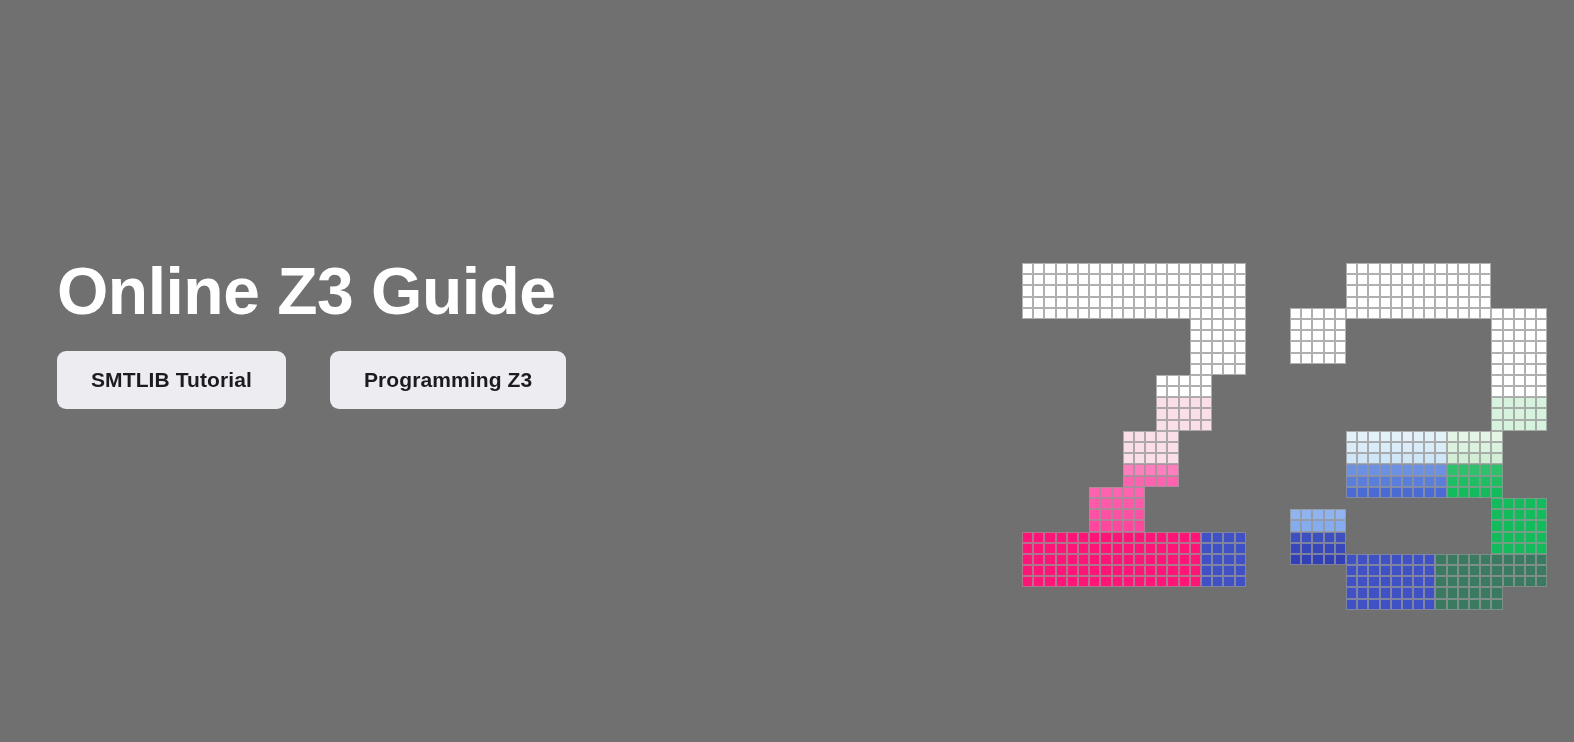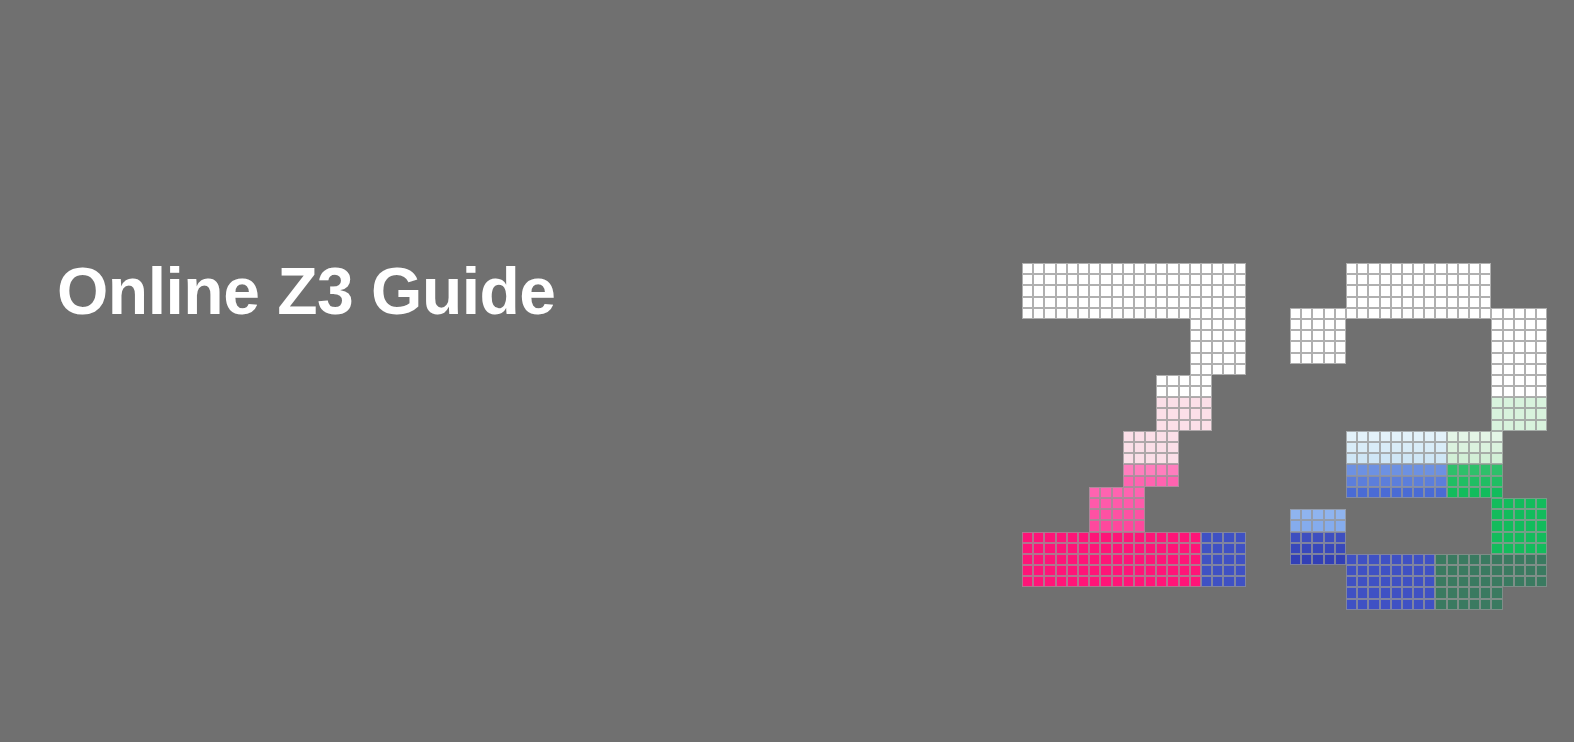--- a/index.html
+++ b/index.html
@@ -98,20 +98,22 @@
 </style>
 </head>
 <body>
 
 <div id="hero">
 
   <div id="hero-text">
     <h1 id="page-title">Online Z3 Guide</h1>
 
     <div id="cta-row">
+      <button class="cta-button">SMTLIB Tutorial</button>
+      <button class="cta-button">Programming Z3</button>
     </div>
   </div>
 
   <div id="logo-z3">
       <div class="glyph" style="left: 0px; top: 0px; display: grid; grid-template-columns: repeat(20, 11.2px); grid-template-rows: repeat(29, 11.2px);">
         <div class="cell on" style="background: rgb(255, 255, 255);"></div>
         <div class="cell on" style="background: rgb(255, 255, 255);"></div>
         <div class="cell on" style="background: rgb(255, 255, 255);"></div>
         <div class="cell on" style="background: rgb(255, 255, 255);"></div>
         <div class="cell on" style="background: rgb(255, 255, 255);"></div>

